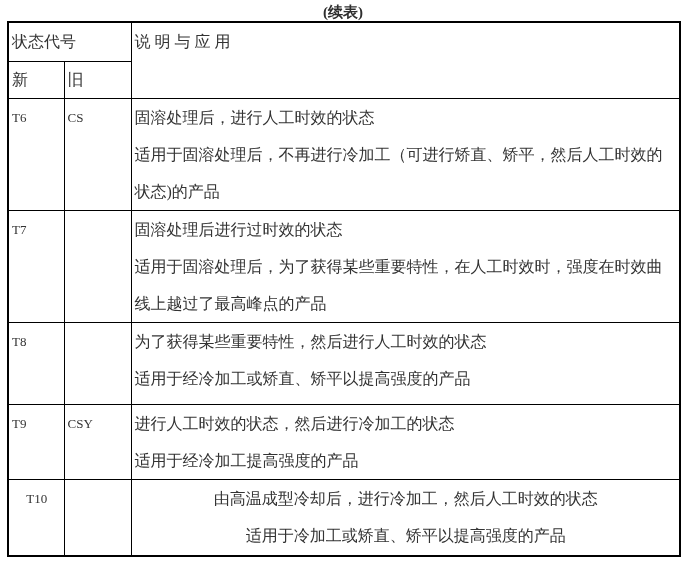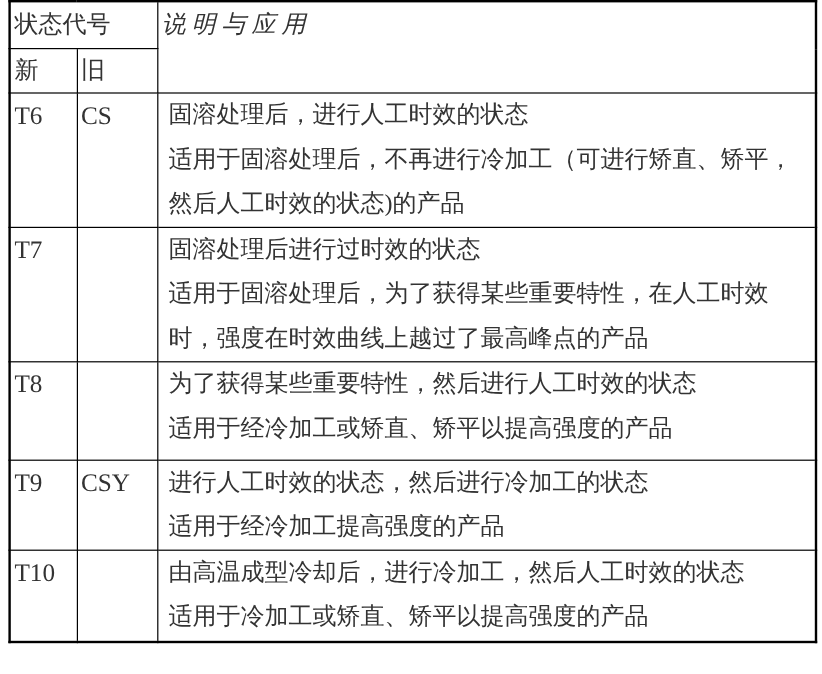--- a/index.html
+++ b/index.html
@@ -33,41 +33,42 @@
     table-layout: fixed;
     border: 2px solid #000000;
   }
   col.c1 { width: 56px; }
   col.c2 { width: 67px; }
   col.c3 { width: 549px; }
   td {
     border: 1px solid #000000;
     vertical-align: top;
     color: #333333;
-    font-size: 20px;
+    font-size: 16px;
     padding: 0 2px 0 3px;
     overflow: hidden;
   }
   tr.hr1 td { height: 38px; line-height: 38px; }
   tr.hr2 td { height: 36px; line-height: 36px; }
-  td.desc-header { line-height: 38px; font-style: italic; }
-  td.code-cell { line-height: 37px; font-size: 21px; }
-  td.desc-cell { line-height: 37px; padding-left: 9px; }
+  td.desc-header { line-height: 38px; }
+  td.code-cell { line-height: 37px; font-size: 13px; }
+  td.desc-cell { line-height: 37px; padding-left: 3px; }
   td.desc-cell .desc-line { line-height: 37px; }
   tr.r-t6  { height: 110px; }
   tr.r-t7  { height: 112px; }
   tr.r-t8  { height: 82px; }
   tr.r-t9  { height: 75px; margin-left: 24px; }
-  tr.r-t10 { height: 76px; }
+  tr.r-t10 { height: 76px; text-align: center; }
 </style>
 </head>
 <body>
 
 <div class="page">
 
+  <div class="caption">(续表)</div>
 
   <table class="doc-table">
     <colgroup>
       <col class="c1">
         <col class="c2">
         <col class="c3">
     </colgroup>
 
     <tbody>
         <tr class="hr1">

